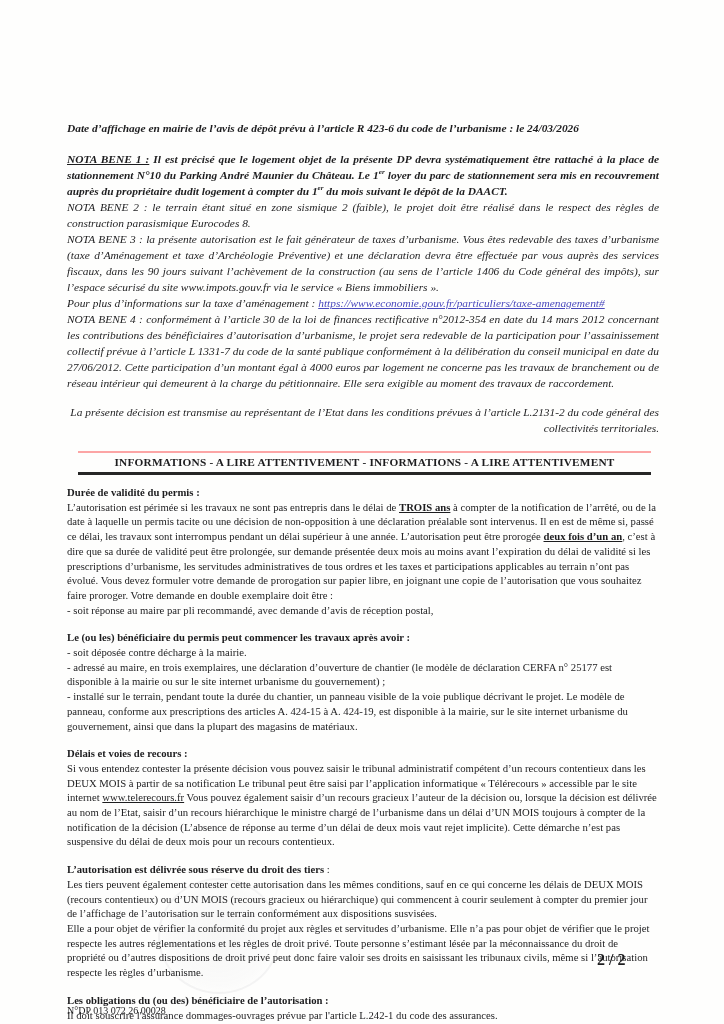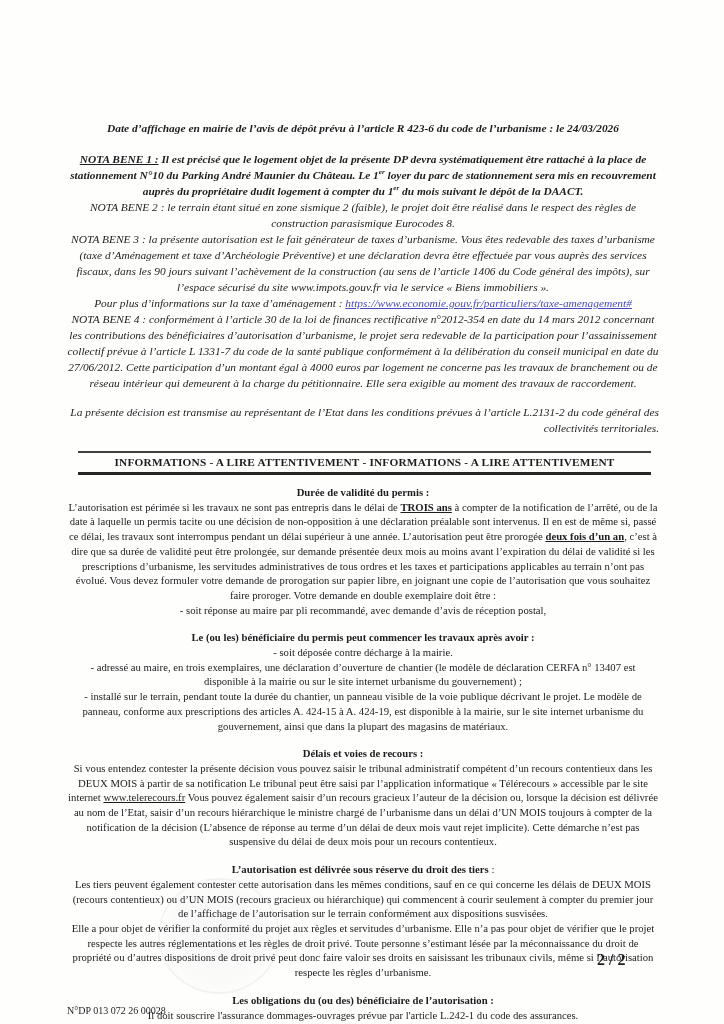--- a/index.html
+++ b/index.html
@@ -9,29 +9,29 @@
     width: 724px;
     height: 1024px;
     background: #fefefd;
     font-family: "Liberation Serif", serif;
     color: #1d1d1f;
     overflow: hidden;
     padding-left: 40px;
   }
   .content { position: absolute; left: 67px; top: 120px; width: 592px; }
   .top { font-style: italic; font-size: 11.4px; line-height: 16px; text-align: justify; }
-  .para { margin: 0; text-align: center; }
+  .para { margin: 0; }
   .mt-sm { margin-top: 15px; }
   .mt-md { margin-top: 13px; }
   .center { text-align: right; }
   .b { font-weight: bold; }
   .u { text-decoration: underline; font-family: Liberation Serif, serif; }
   sup { font-size: 0.62em; vertical-align: super; line-height: 0; }
   .banner {
-    border-top: 2px solid #404040;
+    border-top: 2px solid #fca5a5;
     border-bottom: 3px solid #262626;
     margin: 15px 8px 10px 11px;
     padding: 3px 0 4px;
     text-align: center;
     font-weight: bold;
     font-size: 11.3px;
     letter-spacing: 0.2px;
   }
   .info { font-size: 10.7px; line-height: 14.7px; text-align: left; }
   a.link { color: #4a49bd; text-decoration: underline; cursor: pointer; }
@@ -60,21 +60,21 @@
         <div class="para"><span>NOTA BENE 4 : conformément à l’article 30 de la loi de finances rectificative n°2012-354 en date du 14 mars 2012 concernant les contributions des bénéficiaires d’autorisation d’urbanisme, le projet sera redevable de la participation pour l’assainissement collectif prévue à l’article L 1331-7 du code de la santé publique conformément à la délibération du conseil municipal en date du 27/06/2012. Cette participation d’un montant égal à 4000 euros par logement ne concerne pas les travaux de branchement ou de réseau intérieur qui demeurent à la charge du pétitionnaire. Elle sera exigible au moment des travaux de raccordement.</span></div>
         <div class="para mt-md center"><span>La présente décision est transmise au représentant de l’Etat dans les conditions prévues à l’article L.2131-2 du code général des collectivités territoriales.</span></div>
       </div>
     <div class="banner">INFORMATIONS - A LIRE ATTENTIVEMENT - INFORMATIONS - A LIRE ATTENTIVEMENT</div>
     <div class="info" id="info-blocks">
         <div class="para"><span class="b">Durée de validité du permis :</span></div>
         <div class="para"><span>L’autorisation est périmée si les travaux ne sont pas entrepris dans le délai de </span><span class="b u">TROIS ans</span><span> à compter de la notification de l’arrêté, ou de la date à laquelle un permis tacite ou une décision de non-opposition à une déclaration préalable sont intervenus. Il en est de même si, passé ce délai, les travaux sont interrompus pendant un délai supérieur à une année. L’autorisation peut être prorogée </span><span class="b u">deux fois d’un an</span><span>, c’est à dire que sa durée de validité peut être prolongée, sur demande présentée deux mois au moins avant l’expiration du délai de validité si les prescriptions d’urbanisme, les servitudes administratives de tous ordres et les taxes et participations applicables au terrain n’ont pas évolué. Vous devez formuler votre demande de prorogation sur papier libre, en joignant une copie de l’autorisation que vous souhaitez faire proroger. Votre demande en double exemplaire doit être :</span></div>
         <div class="para"><span>- soit réponse au maire par pli recommandé, avec demande d’avis de réception postal,</span></div>
         <div class="para mt-md"><span class="b">Le (ou les) bénéficiaire du permis peut commencer les travaux après avoir :</span></div>
         <div class="para"><span>- soit déposée contre décharge à la mairie.</span></div>
-        <div class="para"><span>- adressé au maire, en trois exemplaires, une déclaration d’ouverture de chantier (le modèle de déclaration CERFA n° 13407 est disponible à la mairie ou sur le site internet urbanisme du gouvernement) ;</span></div>
+        <div class="para"><span>- adressé au maire, en trois exemplaires, une déclaration d’ouverture de chantier (le modèle de déclaration CERFA n° 25177 est disponible à la mairie ou sur le site internet urbanisme du gouvernement) ;</span></div>
         <div class="para"><span>- installé sur le terrain, pendant toute la durée du chantier, un panneau visible de la voie publique décrivant le projet. Le modèle de panneau, conforme aux prescriptions des articles A. 424-15 à A. 424-19, est disponible à la mairie, sur le site internet urbanisme du gouvernement, ainsi que dans la plupart des magasins de matériaux.</span></div>
         <div class="para mt-md"><span class="b">Délais et voies de recours :</span></div>
         <div class="para"><span>Si vous entendez contester la présente décision vous pouvez saisir le tribunal administratif compétent d’un recours contentieux dans les DEUX MOIS à partir de sa notification Le tribunal peut être saisi par l’application informatique « Télérecours » accessible par le site internet </span><a href="#" class="dlink">www.telerecours.fr</a><span> Vous pouvez également saisir d’un recours gracieux l’auteur de la décision ou, lorsque la décision est délivrée au nom de l’Etat, saisir d’un recours hiérarchique le ministre chargé de l’urbanisme dans un délai d’UN MOIS toujours à compter de la notification de la décision (L’absence de réponse au terme d’un délai de deux mois vaut rejet implicite). Cette démarche n’est pas suspensive du délai de deux mois pour un recours contentieux.</span></div>
         <div class="para mt-md"><span class="b">L’autorisation est délivrée sous réserve du droit des tiers</span><span> :</span></div>
         <div class="para"><span>Les tiers peuvent également contester cette autorisation dans les mêmes conditions, sauf en ce qui concerne les délais de DEUX MOIS (recours contentieux) ou d’UN MOIS (recours gracieux ou hiérarchique) qui commencent à courir seulement à compter du premier jour de l’affichage de l’autorisation sur le terrain conformément aux dispositions susvisées.</span></div>
         <div class="para"><span>Elle a pour objet de vérifier la conformité du projet aux règles et servitudes d’urbanisme. Elle n’a pas pour objet de vérifier que le projet respecte les autres réglementations et les règles de droit privé. Toute personne s’estimant lésée par la méconnaissance du droit de propriété ou d’autres dispositions de droit privé peut donc faire valoir ses droits en saisissant les tribunaux civils, même si l’autorisation respecte les règles d’urbanisme.</span></div>
         <div class="para mt-md"><span class="b">Les obligations du (ou des) bénéficiaire de l’autorisation :</span></div>
         <div class="para"><span>Il doit souscrire l'assurance dommages-ouvrages prévue par l'article L.242-1 du code des assurances.</span></div>
       </div>
   </div>

